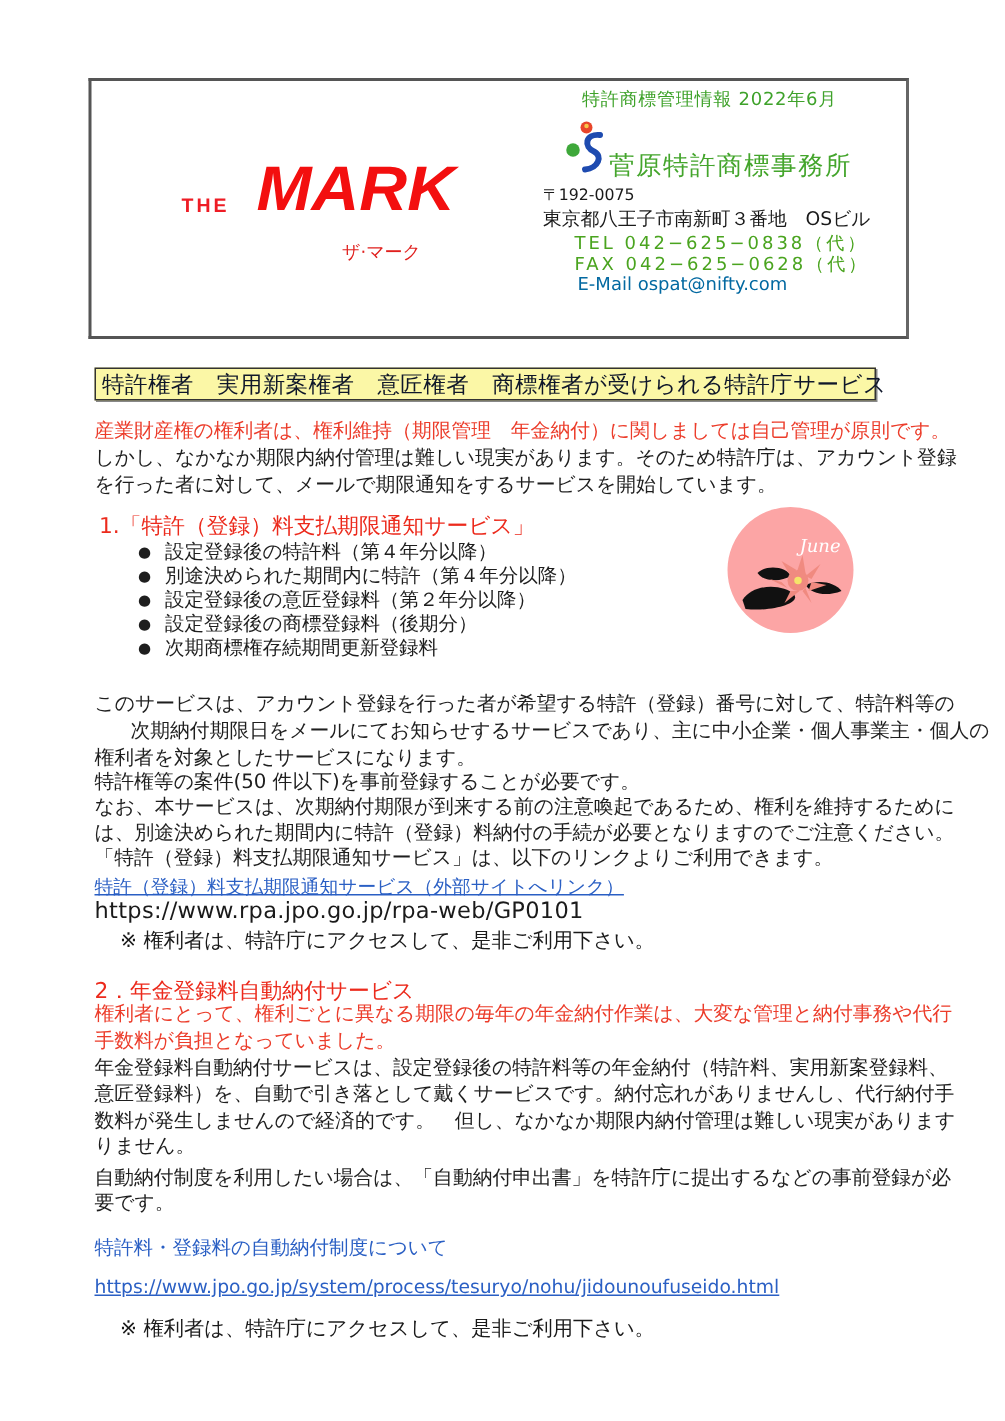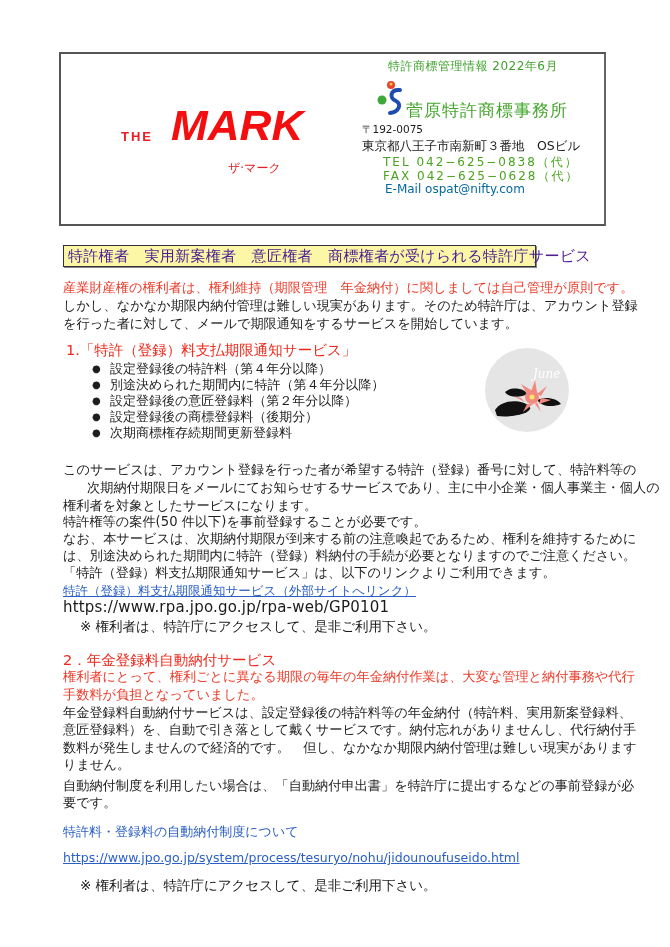--- a/index.html
+++ b/index.html
@@ -21,32 +21,32 @@
   .firm-name { position:absolute; left:406px; top:99px; font-size:17px; color:#44a52c; letter-spacing:1px; }
   .addr { position:absolute; left:362px; font-size:12px; color:#1a1a1a; }
   .zip { top:123px; font-size:10.5px; }
   .street { top:138px; font-size:12.5px; }
   .tel, .fax { position:absolute; left:383px; font-size:12px; color:#4aa41f; letter-spacing:2px; }
   .tel { top:154px; }
   .fax { top:168px; }
   .email { position:absolute; left:385px; top:182px; font-size:12px; color:#0369a1; }
   
   .banner {
-    position:absolute; left:63px; top:245px; width:473px; height:22px;
+    position:absolute; left:63px; top:245px; width:521px; height:22px;
     background:#fbf7a6; border:1px solid #333; box-shadow:1px 1px 0 #888;
-    box-sizing:border-box; color:#4c1d95; font-size:15px; line-height:20px;
+    box-sizing:border-box; color:#0f172a; font-size:15px; line-height:20px;
     padding-left:4px; white-space:nowrap; letter-spacing:0.3px;
   }
   .p { position:absolute; left:63px; font-size:13.2px; line-height:18px; white-space:nowrap; color:#1e1e1e; }
   .red { color:#ec3c2a; }
   .section-heading { position:absolute; left:66px; font-size:14.5px; color:#ec2a1c; white-space:nowrap;text-align:center; }
   .bullets { position:absolute; left:92px; top:361px; margin:0; padding:0; list-style:none; }
   .bullets li { font-size:13px; line-height:16px; height:16px; white-space:nowrap; color:#1e1e1e; }
   .bullets li .dot { display:inline-block; width:18px; font-size:10px; vertical-align:1px; }
-  .june { position:absolute; left:485px; top:348px; width:84px; height:84px; border-radius:50%; background:#e5e5e5; overflow:hidden; }
+  .june { position:absolute; left:485px; top:338px; width:84px; height:84px; border-radius:50%; background:#fca5a5; overflow:hidden; }
   .link-title { position:absolute; left:63px; top:583px; font-size:12.5px; color:#2a5fc4; text-decoration:underline; white-space:nowrap; }
   .link-url1 { position:absolute; left:63px; top:598px; font-size:15px; color:#1a1a1a; white-space:nowrap; letter-spacing:0.2px; }
   .note { position:absolute; left:80px; font-size:13.5px; color:#1a1a1a; white-space:nowrap; }
   .link2-title { position:absolute; left:63px; top:823px; font-size:13px; color:#2a5fc4; white-space:nowrap; }
   .link2-url { position:absolute; left:63px; top:850px; font-size:12.5px; color:#2a5fc4; text-decoration:underline; white-space:nowrap; }
 </style>
 </head>
 <body>
 
 <div class="header-box"></div>

